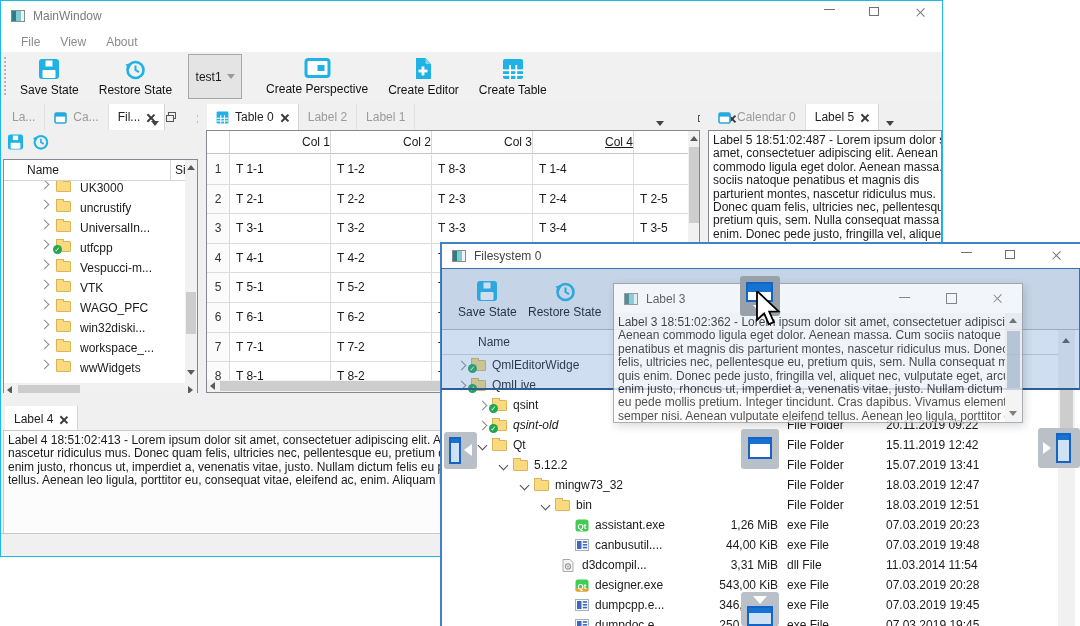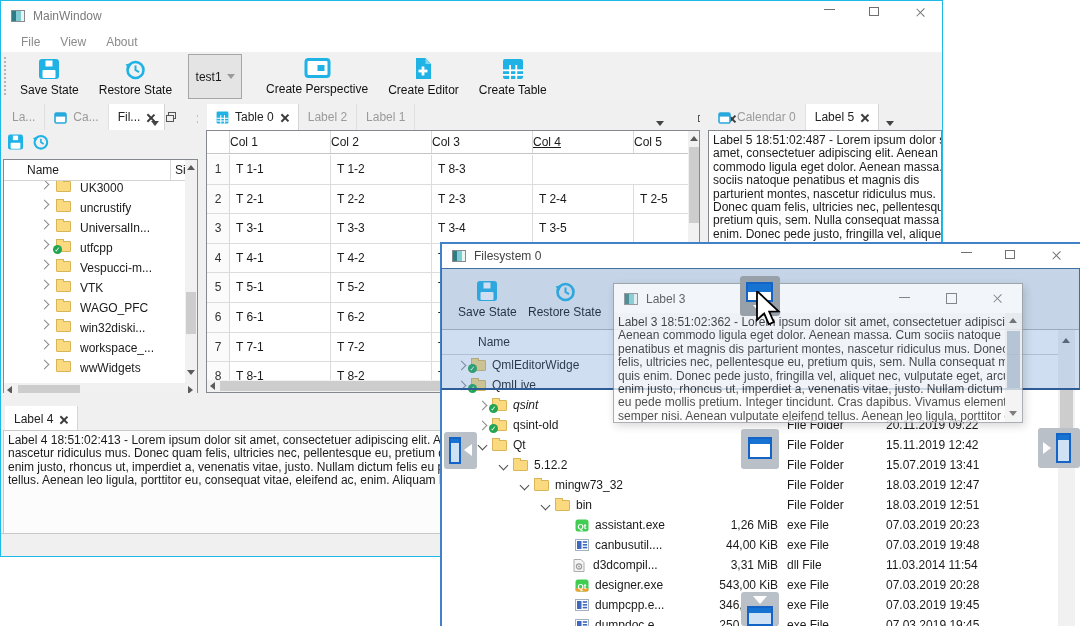--- a/index.html
+++ b/index.html
@@ -71,21 +71,21 @@
 
 .sb{position:absolute;background:#f1f1f1}
 .sb-thumb{position:absolute;background:#cdcdcd}
 .sb-ar{position:absolute;width:0;height:0}
 .ar-up{border-left:4px solid transparent;border-right:4px solid transparent;border-bottom:5px solid #5a5a5a}
 .ar-dn{border-left:4px solid transparent;border-right:4px solid transparent;border-top:5px solid #5a5a5a}
 .ar-lf{border-top:4px solid transparent;border-bottom:4px solid transparent;border-right:5px solid #5a5a5a}
 .ar-rt{border-top:4px solid transparent;border-bottom:4px solid transparent;border-left:5px solid #5a5a5a}
 
 
-.thcell{display:inline-block;text-align:left;border-right:1px solid #d8d8d8;box-sizing:border-box;height:23px;line-height:23px;overflow:hidden}
+.thcell{display:inline-block;text-align:right;border-right:1px solid #d8d8d8;box-sizing:border-box;height:23px;line-height:23px;overflow:hidden}
 .tdrow{display:flex;height:29.6px;border-bottom:1px solid #dcdcdc;box-sizing:border-box}
 .tdnum{width:23px;flex:none;background:#fbfbfb;border-right:1px solid #d8d8d8;text-align:center;line-height:29px;color:#333;box-sizing:border-box}
 .tdcell{width:101px;flex:none;border-right:1px solid #dcdcdc;padding-left:6px;line-height:29px;box-sizing:border-box;white-space:nowrap;overflow:hidden}
 
 
 .fsrow{position:relative;height:20px}
 .fsname{position:absolute;top:0;height:20px;display:flex;align-items:center;gap:6px;white-space:nowrap}
 .fssize{position:absolute;left:236px;width:100px;top:0;line-height:20px;text-align:right;white-space:nowrap}
 .fstype{position:absolute;left:345px;top:0;line-height:20px;white-space:nowrap}
 .fsdate{position:absolute;left:444px;top:0;line-height:20px;white-space:nowrap}
@@ -335,32 +335,34 @@
   <div class="widget" style="left:205px;top:129px;width:494px;height:263px">
     <div class="abs" style="left:0;top:0;width:481px;height:23px;border-bottom:1px solid #c6c6c6;overflow:hidden;white-space:nowrap">
       <span class="thcell" style="width:23px"></span><span id="thead"><span class="thcell" style="width: 101px;">Col 1</span><span class="thcell" style="width: 101px;">Col 2</span><span class="thcell" style="width: 101px;">Col 3</span><span class="thcell" style="width: 101px; text-decoration: underline;">Col 4</span><span class="thcell" style="width: 101px;">Col 5</span></span>
     </div>
     <div id="tbody" class="abs" style="left:0;top:24px;width:481px;height:225px;overflow:hidden">
         <div class="tdrow">
           <span class="tdnum">1</span>
           <span class="tdcell">T 1-1</span>
           <span class="tdcell">T 1-2</span>
           <span class="tdcell">T 8-3</span>
+          <span class="tdcell">T 1-4</span>
         </div>
         <div class="tdrow">
           <span class="tdnum">2</span>
           <span class="tdcell">T 2-1</span>
           <span class="tdcell">T 2-2</span>
           <span class="tdcell">T 2-3</span>
           <span class="tdcell">T 2-4</span>
           <span class="tdcell">T 2-5</span>
         </div>
         <div class="tdrow">
           <span class="tdnum">3</span>
           <span class="tdcell">T 3-1</span>
+          <span class="tdcell">T 3-2</span>
           <span class="tdcell">T 3-3</span>
           <span class="tdcell">T 3-4</span>
           <span class="tdcell">T 3-5</span>
         </div>
         <div class="tdrow">
           <span class="tdnum">4</span>
           <span class="tdcell">T 4-1</span>
           <span class="tdcell">T 4-2</span>
           <span class="tdcell">T 4-3</span>
           <span class="tdcell">T 4-4</span>
@@ -521,31 +523,31 @@
           <span class="fsname" style="left: 16px;">
             <span class="chev-r"></span>
             <span class="folder checked"></span>
             <span>QmlLive</span>
           </span>
           <span class="fssize"></span>
           <span class="fstype"></span>
           <span class="fsdate"></span>
         </div>
         <div class="fsrow">
-          <span class="fsname" style="left: 37px; font-style: italic;">
+          <span class="fsname" style="left: 37px;">
             <span class="chev-r"></span>
             <span class="folder checked"></span>
             <span>qsint</span>
           </span>
           <span class="fssize"></span>
           <span class="fstype"></span>
           <span class="fsdate"></span>
         </div>
         <div class="fsrow">
-          <span class="fsname" style="left: 37px;">
+          <span class="fsname" style="left: 37px; font-style: italic;">
             <span class="chev-r"></span>
             <span class="folder checked"></span>
             <span>qsint-old</span>
           </span>
           <span class="fssize"></span>
           <span class="fstype">File Folder</span>
           <span class="fsdate">20.11.2019 09:22</span>
         </div>
         <div class="fsrow">
           <span class="fsname" style="left: 37px;">
@@ -614,21 +616,21 @@
                 <rect x="7.8" y="7.8" width="4.3" height="1.6" fill="#3e68c0"></rect>
               </svg>
             </span>
             <span>canbusutil....</span>
           </span>
           <span class="fssize">44,00 KiB</span>
           <span class="fstype">exe File</span>
           <span class="fsdate">07.03.2019 19:48</span>
         </div>
         <div class="fsrow">
-          <span class="fsname" style="left: 119px;">
+          <span class="fsname" style="left: 108px;">
             <span style="width: 6px;"></span>
             <span class="ficon">
               <svg width="12" height="13" viewBox="0 0 12 13">
                 <path d="M1 0.5 h7 l3 3 v9 H1 Z" fill="#f5f5f5" stroke="#ababab"></path>
                 <circle cx="6" cy="7.5" r="2.6" fill="none" stroke="#9a9a9a" stroke-width="1.2"></circle>
                 <circle cx="6" cy="7.5" r="0.9" fill="#9a9a9a"></circle>
               </svg>
             </span>
             <span>d3dcompil...</span>
           </span>

